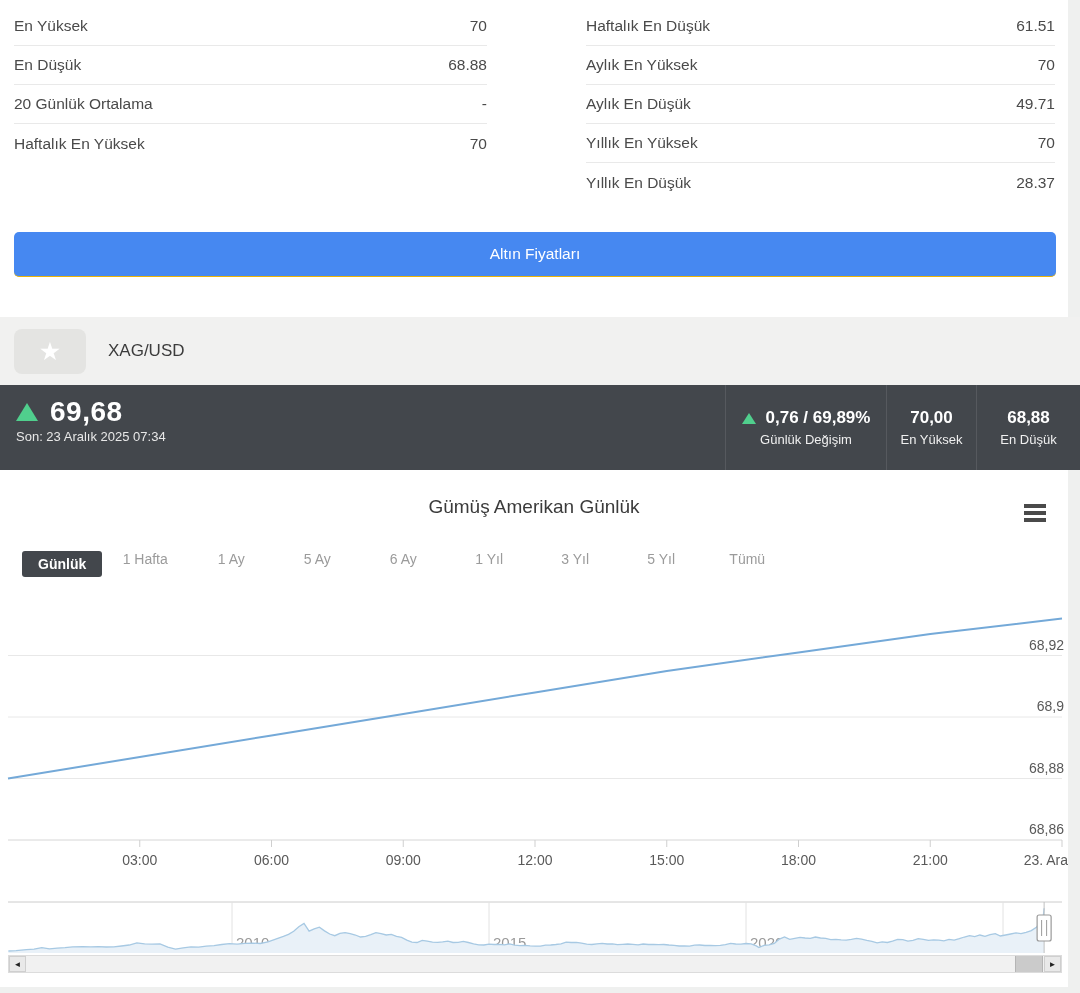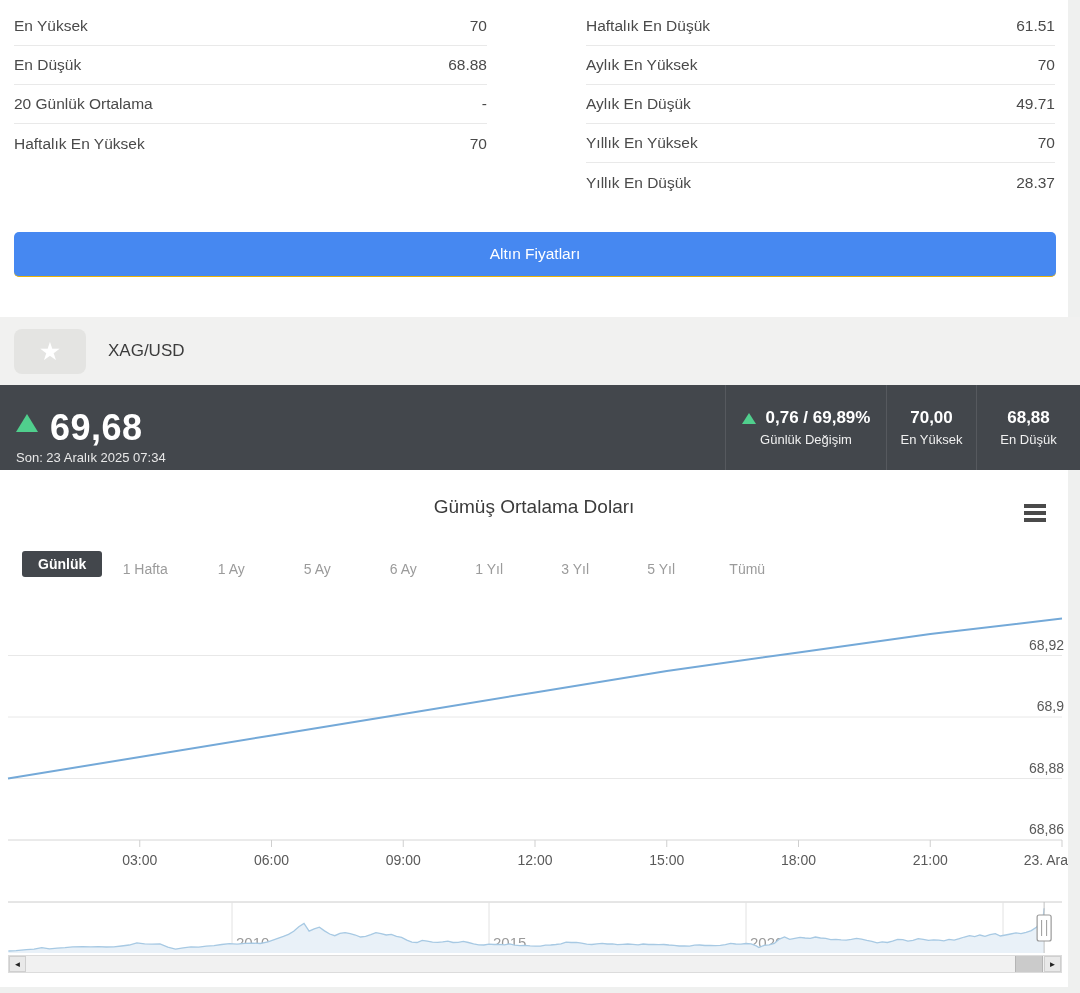--- a/index.html
+++ b/index.html
@@ -26,42 +26,42 @@
                 border-radius:8px; color:#ffffff; font-size:25px; line-height:45px; cursor:pointer; }
   #instrument-title { margin-left:19px; font-size:21px; font-weight:bold; color:#e8752a; }
   #instrument-code  { margin-left:22px; font-size:17px; color:#3c3c3c;text-align:center; }
 
   
   #price-bar { position:absolute; left:0; top:385px; width:1080px; height:85px; background:#43474c; }
   #price-block { position:absolute; left:16px; top:11px; }
   #price-line { display:flex; align-items:center; }
   .tri-up-big { width:0; height:0; border-left:11px solid transparent; border-right:11px solid transparent;
                 border-bottom:18px solid #50cf8d; }
-  #last-price { margin-left:12px; font-size:36px; font-weight:bold; color:#ffffff; letter-spacing:0.5px;margin-top:11px; }
+  #last-price { margin-left:12px; font-size:28px; font-weight:bold; color:#ffffff; letter-spacing:0.5px; }
   #last-update { margin-top:1px; font-size:13px; color:#e8e8e8; }
   #price-cells { position:absolute; right:0; top:0; height:85px; display:flex; }
   .price-cell { border-left:1px solid #56595e; display:flex; flex-direction:column;
                 justify-content:center; align-items:center; }
   .price-cell.change  { width:161px; }
   .price-cell.high    { width:90px; }
   .price-cell.low     { width:104px; }
   .cell-value-row { display:flex; align-items:center; }
   .tri-up-small { width:0; height:0; border-left:7px solid transparent; border-right:7px solid transparent;
                   border-bottom:11px solid #50cf8d; margin-right:10px; }
   .cell-value { font-size:17px; font-weight:bold; color:#ffffff; }
   .cell-label { margin-top:4px; font-size:13px; color:#f0f0f0; }
 
   
   #chart-card { position:absolute; left:0; top:470px; width:1068px; height:517px; background:#ffffff; }
   #chart-title { position:absolute; left:0; top:26px; width:100%; text-align:center;
                  font-size:19px; color:#3b3b3b; }
   #chart-menu-button { position:absolute; right:22px; top:34px; width:22px; height:18px; cursor:pointer; }
   #chart-menu-button .bar { width:22px; height:3.5px; background:#4a4a4a; margin-bottom:3.5px; }
 
-  #range-tabs { position:absolute; left:10px; top:81px; display:flex; align-items:flex-end;padding-left:12px; }
+  #range-tabs { position:absolute; left:10px; top:81px; display:flex; align-items:flex-start;padding-left:12px; }
   .range-tab { width:86px; text-align:center; font-size:14px; color:#9b9b9b; cursor:pointer; }
   .range-tab.active { width:auto; padding:5px 16px; background:#43474c; color:#ffffff;
                       font-weight:bold; border-radius:3px; }
 
   #main-chart { position:absolute; left:0; top:118px; }
   #nav-chart  { position:absolute; left:0; top:429px; }
 
   
   #scrollbar { position:absolute; left:8px; top:485px; width:1054px; height:18px;
                background:#f1f1f1; border:1px solid #dcdcdc; }
@@ -156,21 +156,21 @@
       <div class="price-cell low">
         <div class="cell-value-row">
           <span class="cell-value">68,88</span>
         </div>
         <div class="cell-label">En Düşük</div>
       </div>
     </div>
   </div>
 
   <div id="chart-card">
-    <div id="chart-title">Gümüş Ortalama Doları</div>
+    <div id="chart-title">Gümüş Amerikan Günlük</div>
     <div id="chart-menu-button">
       <div class="bar"></div>
         <div class="bar"></div>
         <div class="bar"></div>
     </div>
 
     <div id="range-tabs">
       <span class="range-tab active">Günlük</span>
       <span class="range-tab">1 Hafta</span>
       <span class="range-tab">1 Ay</span>

